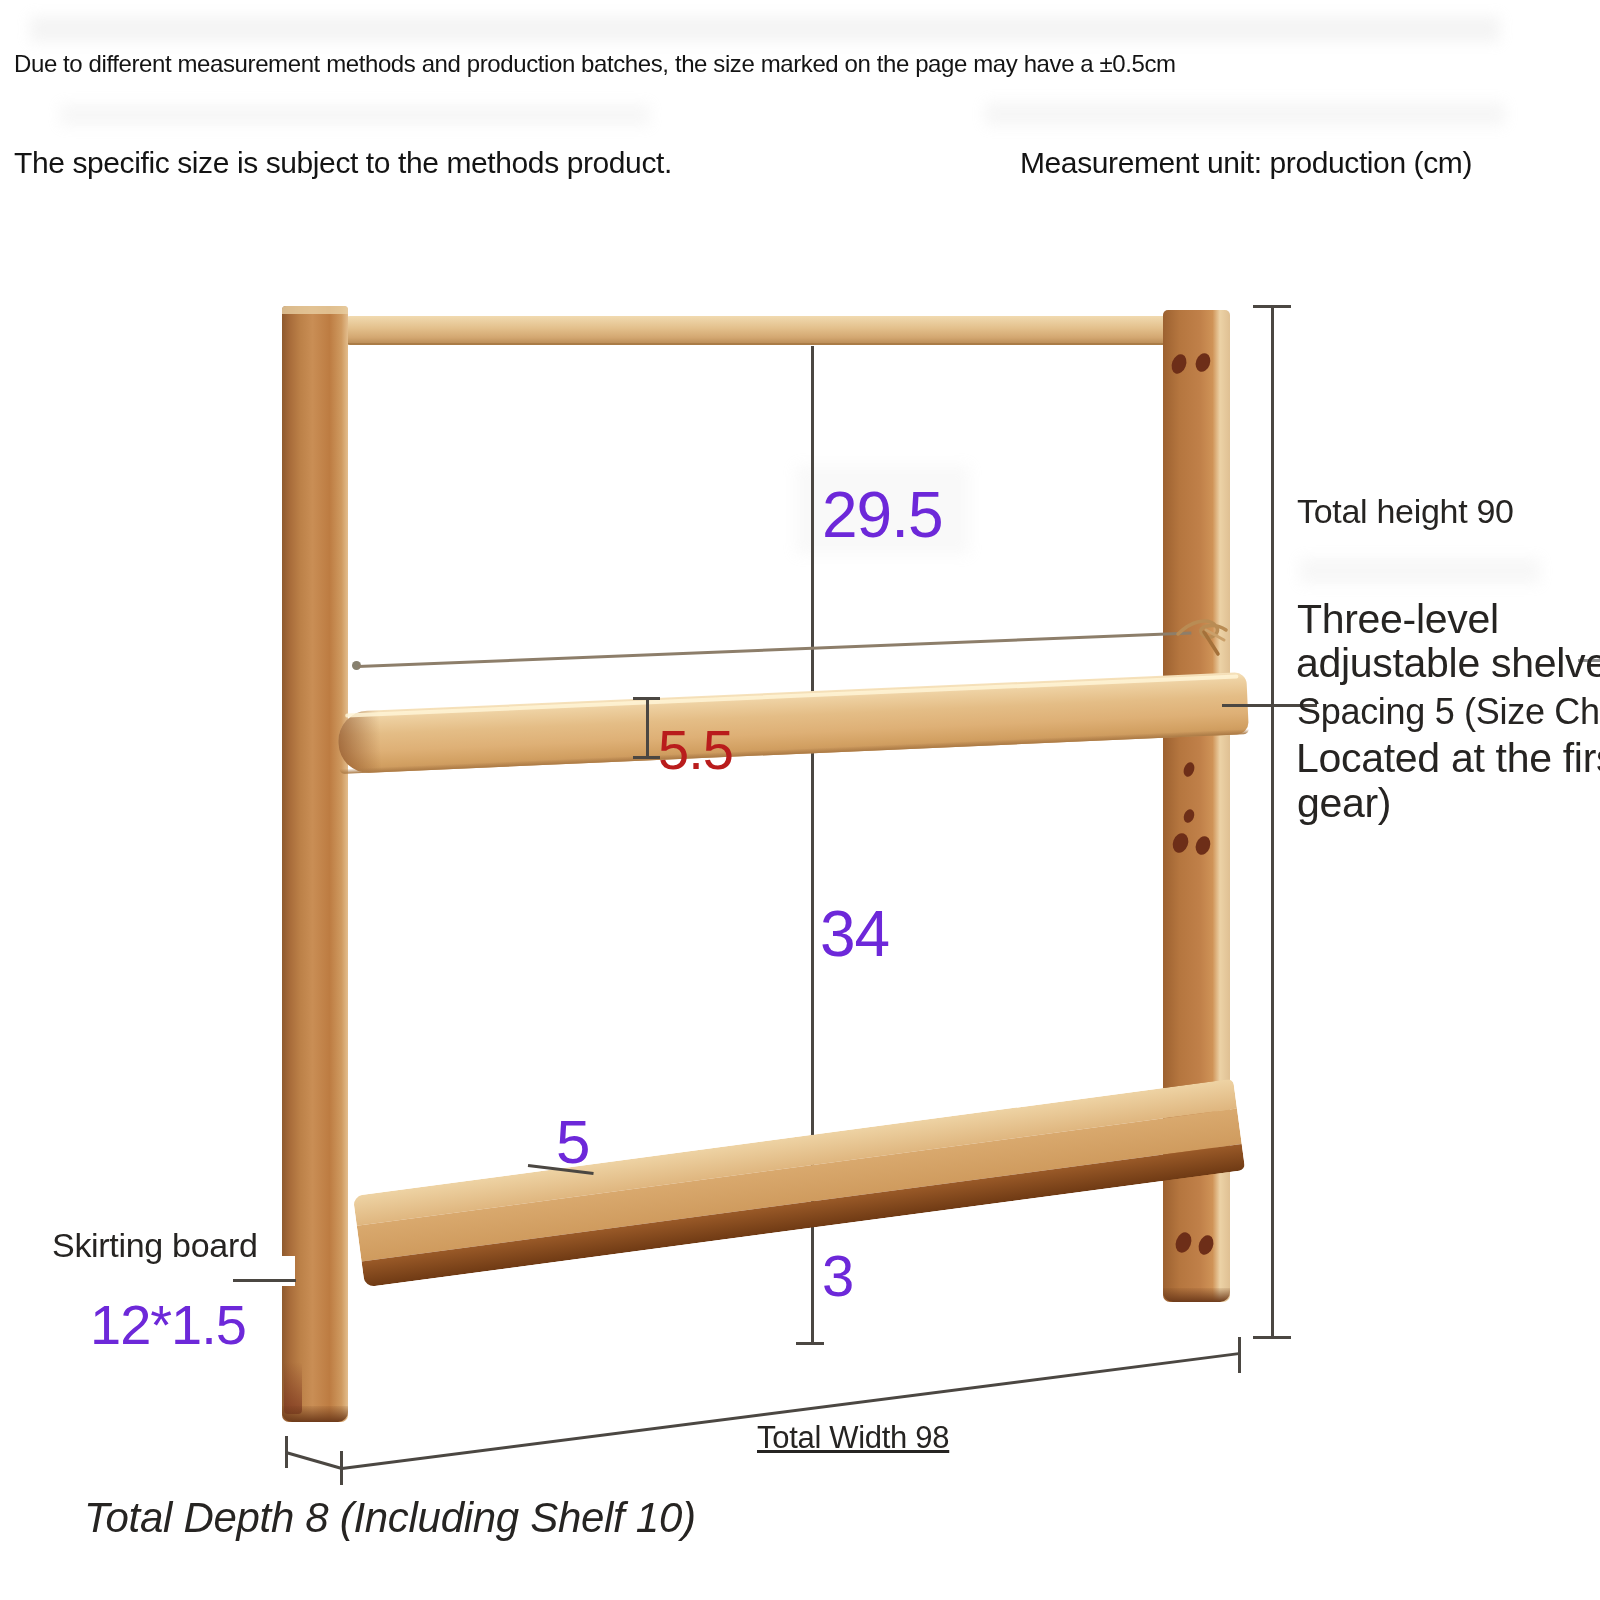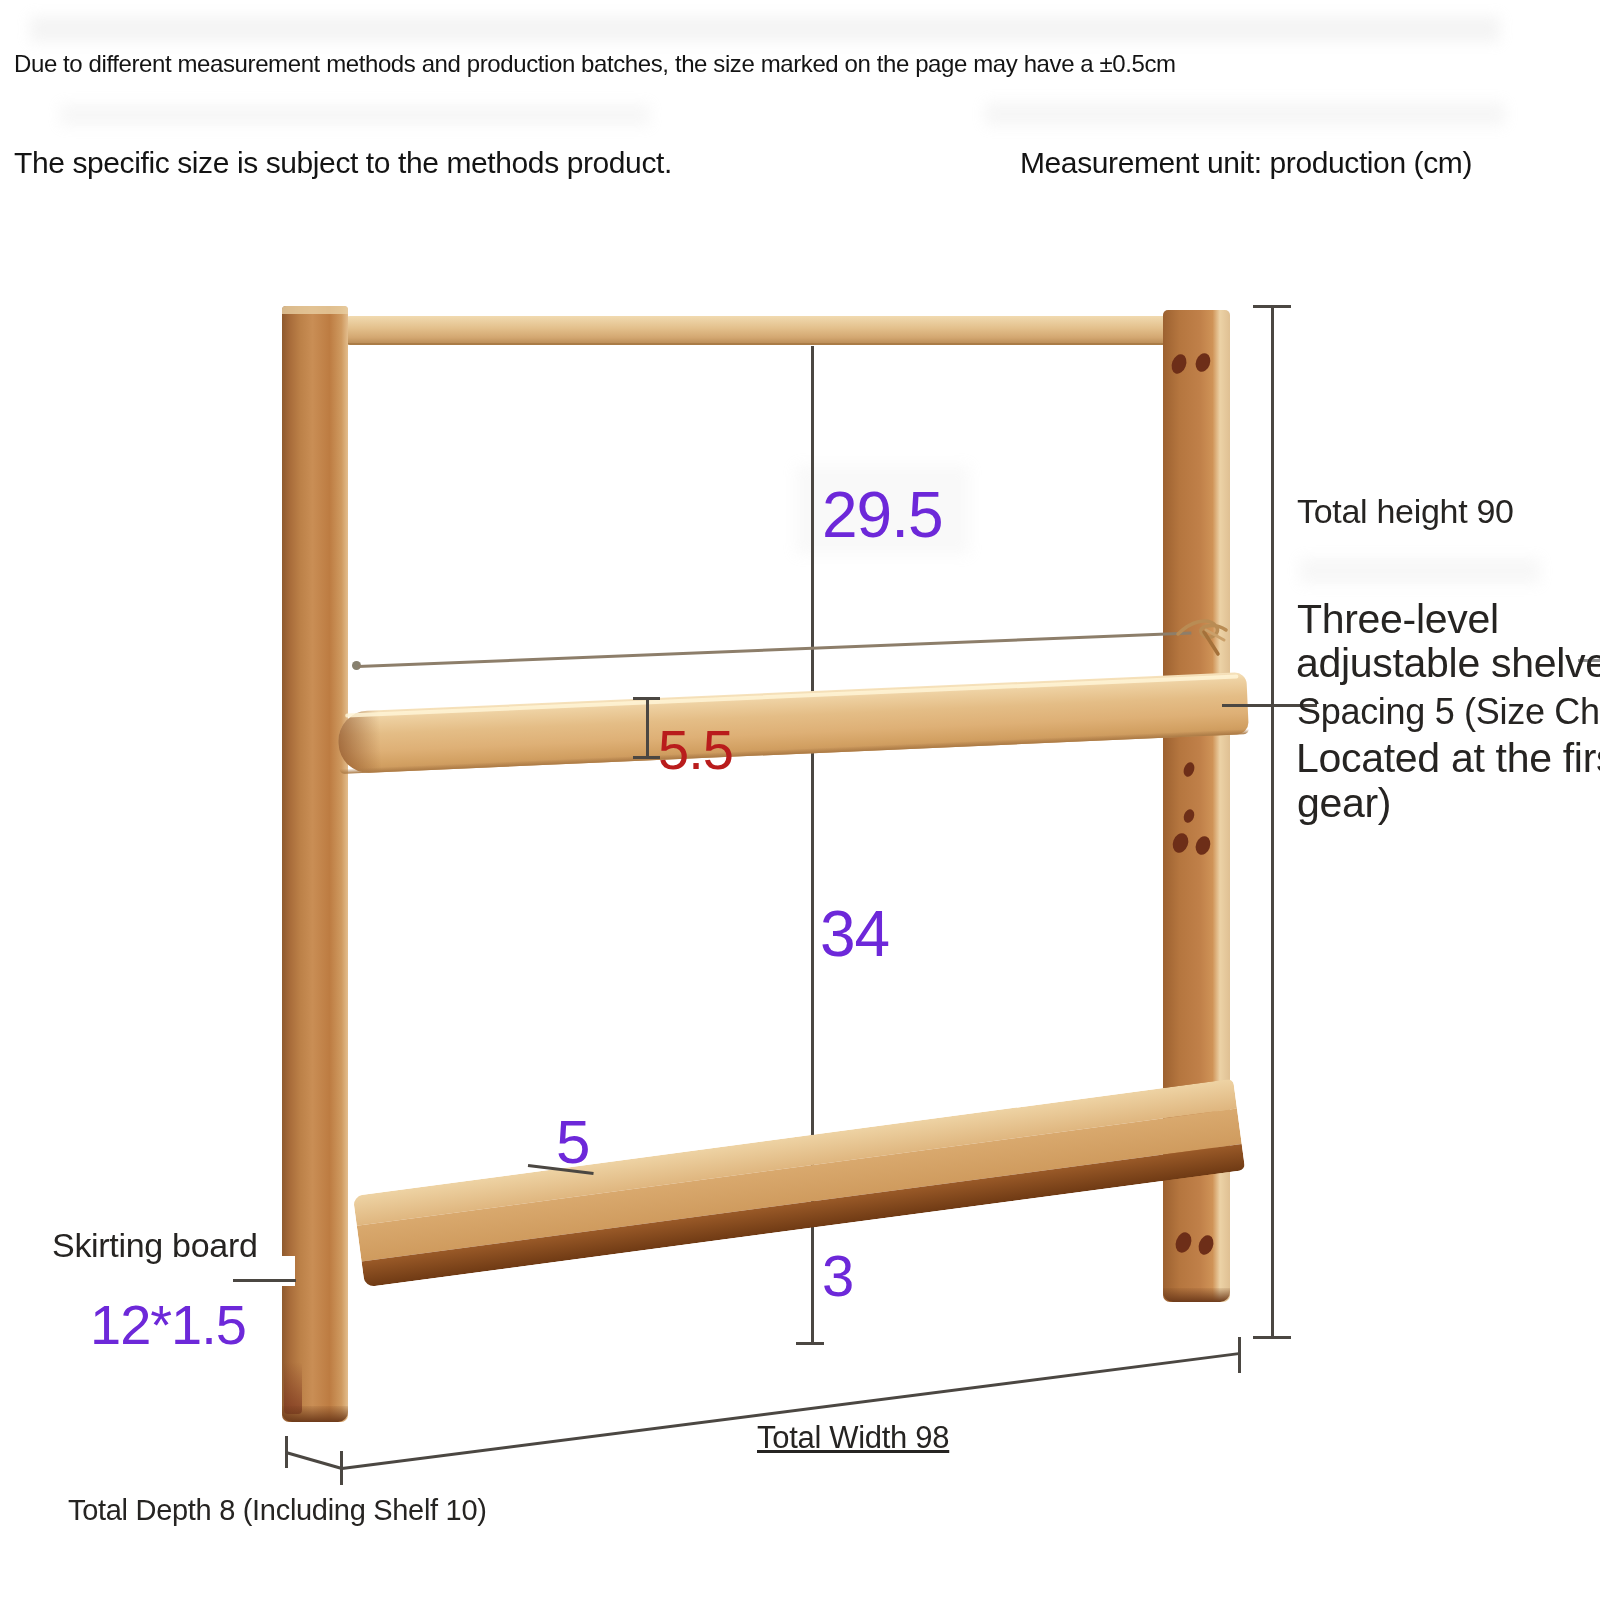--- a/index.html
+++ b/index.html
@@ -141,13 +141,13 @@
 
 <div class="abs lbl" style="left:1297px;top:468px;font-size:34px;margin-top:24px;">Total height 90</div>
 <div class="abs lbl bold" style="left:1297px;top:596px;font-size:41px;">Three-level</div>
 <div class="abs lbl bold" style="left:1296px;top:640px;font-size:41px;">adjustable shelves</div>
 <div class="abs lbl" style="left:1297px;top:691px;font-size:36px;">Spacing 5 (Size Chart</div>
 <div class="abs lbl bold" style="left:1296px;top:735px;font-size:41px;">Located at the first</div>
 <div class="abs lbl bold" style="left:1297px;top:780px;font-size:41px;">gear)</div>
 
 <div class="abs lbl" style="left:52px;top:1226px;font-size:34px;">Skirting board</div>
 <div class="abs lbl" style="left:757px;top:1420px;font-size:31px;text-decoration:underline;">Total Width 98</div>
-<div class="abs lbl" style="left:68px;top:1494px;font-size:29px;">Total Depth 8 (Including Shelf 10)</div>
+<div class="abs lbl" style="left:84px;top:1494px;font-size:42px;font-style:italic;">Total Depth 8 (Including Shelf 10)</div>
 
 </body></html>

